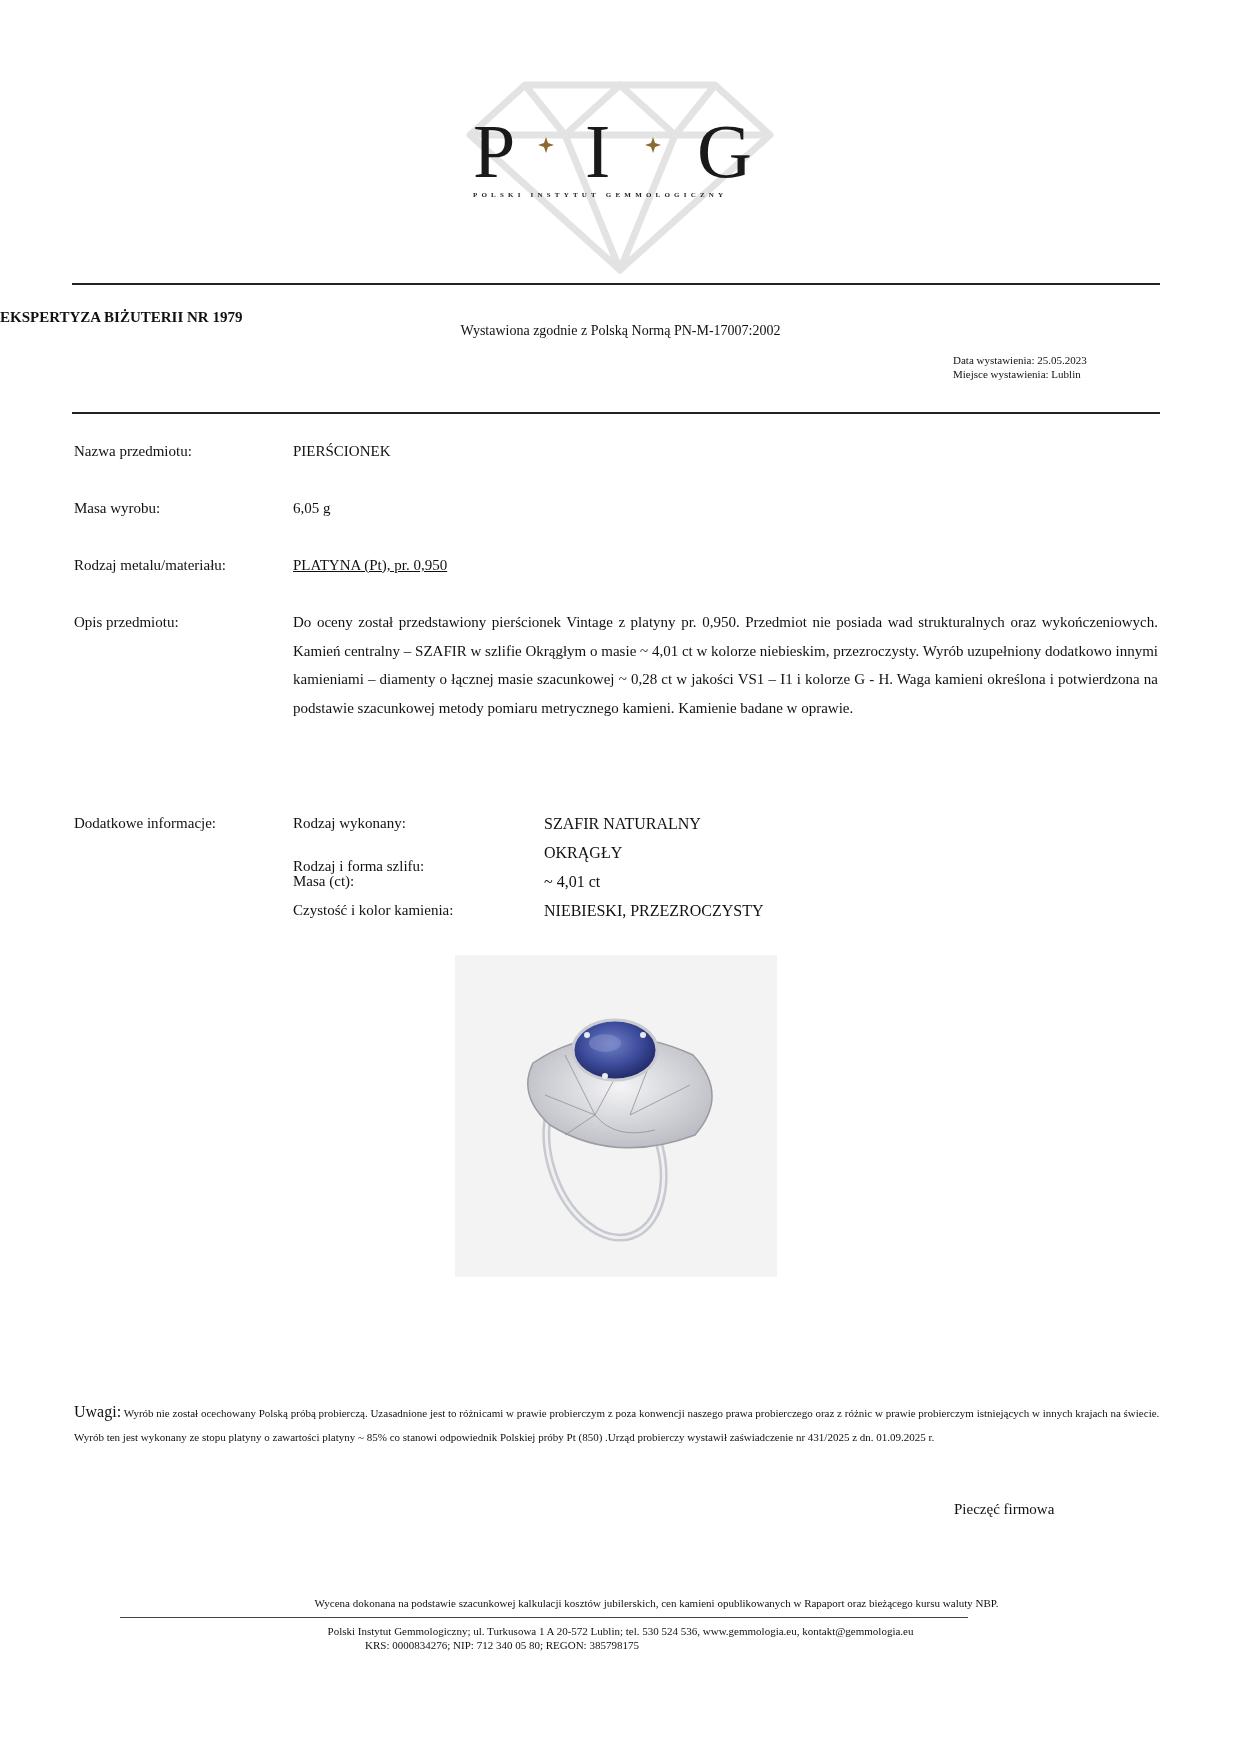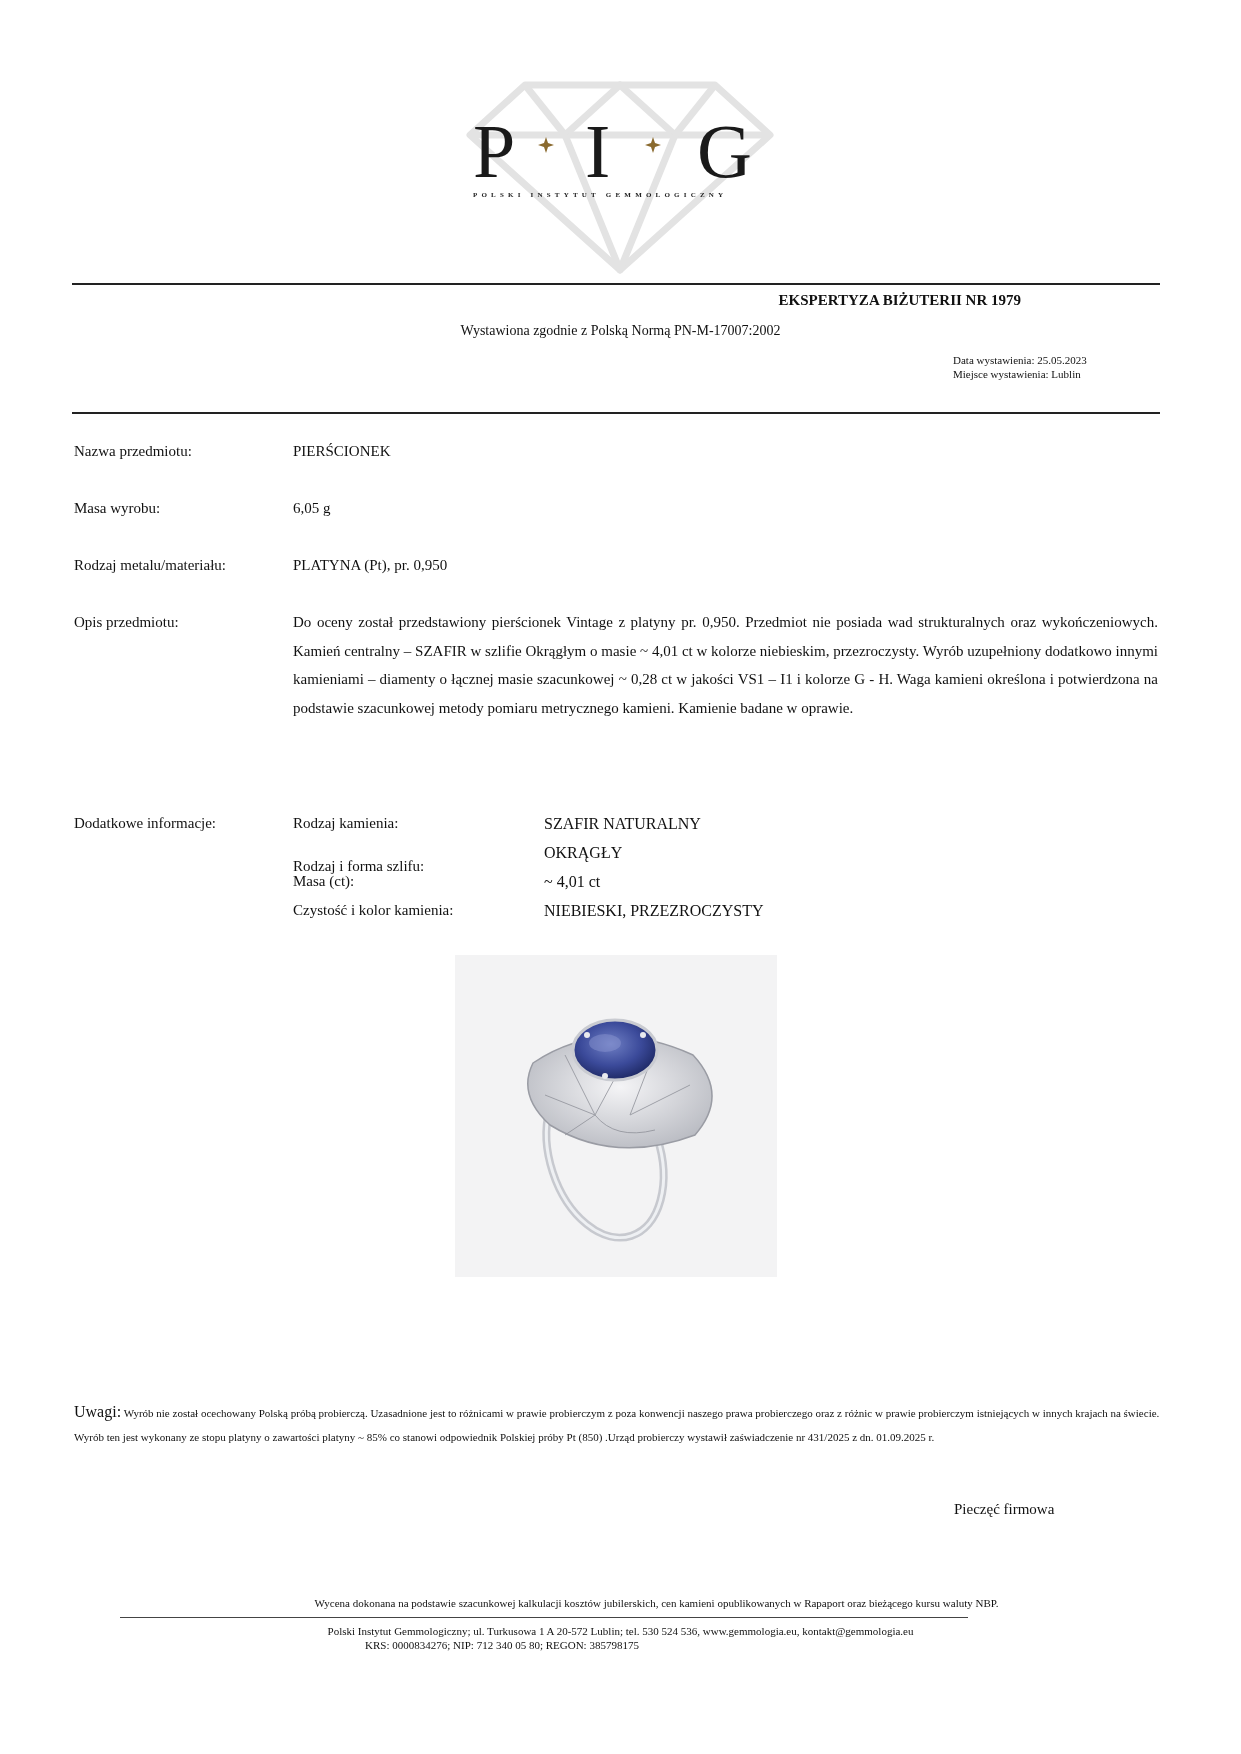--- a/index.html
+++ b/index.html
@@ -11,21 +11,21 @@
   #logo-wrap { left: 465px; top: 75px; width: 310px; height: 200px; }
   #logo-diamond { position: absolute; left: 0; top: 0; }
   .logo-letter { position: absolute; top: 38px; font-size: 76px; font-family: "Liberation Serif", serif;
                  color: #1a1a1a; line-height: 1; letter-spacing: 0; }
   .logo-star { position: absolute; top: 62px; width: 16px; height: 16px; }
   #logo-sub { position: absolute; left: 8px; top: 116px; width: 300px; font-size: 7px;
               letter-spacing: 4.2px; color: #222; white-space: nowrap; font-family: "Liberation Serif", serif; font-weight: bold; }
 
   .rule { position: absolute; left: 72px; width: 1088px; height: 2px; background: #222; }
 
-  #doc-title { left: 0; width: 1021px; top: 292px; text-align: right; font-weight: bold; font-size: 15px; }
+  #doc-title { left: 0; width: 1021px; top: 309px; text-align: left; font-weight: bold; font-size: 15px; }
   #doc-subtitle { left: 0; width: 1241px; top: 323px; text-align: center; font-weight: normal; font-size: 14px; }
 
   #issue-block { left: 953px; top: 353px; font-size: 11px; line-height: 14px; }
 
   .row-label { left: 74px; font-size: 15px; }
   .row-value { left: 293px; font-size: 15px; }
 
   #desc-text { left: 293px; top: 608px; width: 865px; font-size: 15px; line-height: 28.5px; text-align: justify; }
 
   .extra-label { left: 293px; font-size: 15px; }
@@ -79,28 +79,28 @@
 
 <div class="rule" style="top:412px;"></div>
 
 <div class="abs row-label" style="top:443px;">Nazwa przedmiotu:</div>
 <div class="abs row-value" style="top:443px;">PIERŚCIONEK</div>
 
 <div class="abs row-label" style="top:500px;">Masa wyrobu:</div>
 <div class="abs row-value" style="top:500px;">6,05 g</div>
 
 <div class="abs row-label" style="top:557px;">Rodzaj metalu/materiału:</div>
-<div class="abs row-value" style="top:557px;">PLATYNA (Pt), pr. 0,950</div>
+<div class="abs row-value" style="top:557px;text-decoration:underline;">PLATYNA (Pt), pr. 0,950</div>
 
 <div class="abs row-label" style="top:614px;">Opis przedmiotu:</div>
 <div id="desc-text" class="abs">Do oceny został przedstawiony pierścionek Vintage z platyny pr. 0,950. Przedmiot nie posiada wad strukturalnych oraz wykończeniowych. Kamień centralny – SZAFIR w szlifie Okrągłym o masie ~ 4,01 ct w kolorze niebieskim, przezroczysty. Wyrób uzupełniony dodatkowo innymi kamieniami – diamenty o łącznej masie szacunkowej ~ 0,28 ct w jakości VS1 – I1 i kolorze G - H. Waga kamieni określona i potwierdzona na podstawie szacunkowej metody pomiaru metrycznego kamieni. Kamienie badane w oprawie.</div>
 
 <div class="abs row-label" style="top:815px;">Dodatkowe informacje:</div>
 
-<div class="abs extra-label" style="top:815px;">Rodzaj kamienia:</div>
+<div class="abs extra-label" style="top:815px;">Rodzaj wykonany:</div>
 <div class="abs extra-value" style="top:815px;">SZAFIR NATURALNY</div>
 
 <div class="abs extra-label" style="top:844px;margin-top:14px;">Rodzaj i forma szlifu:</div>
 <div class="abs extra-value" style="top:844px;">OKRĄGŁY</div>
 
 <div class="abs extra-label" style="top:873px;">Masa (ct):</div>
 <div class="abs extra-value" style="top:873px;">~ 4,01 ct</div>
 
 <div class="abs extra-label" style="top:902px;">Czystość i kolor kamienia:</div>
 <div class="abs extra-value" style="top:902px;">NIEBIESKI, PRZEZROCZYSTY</div>

